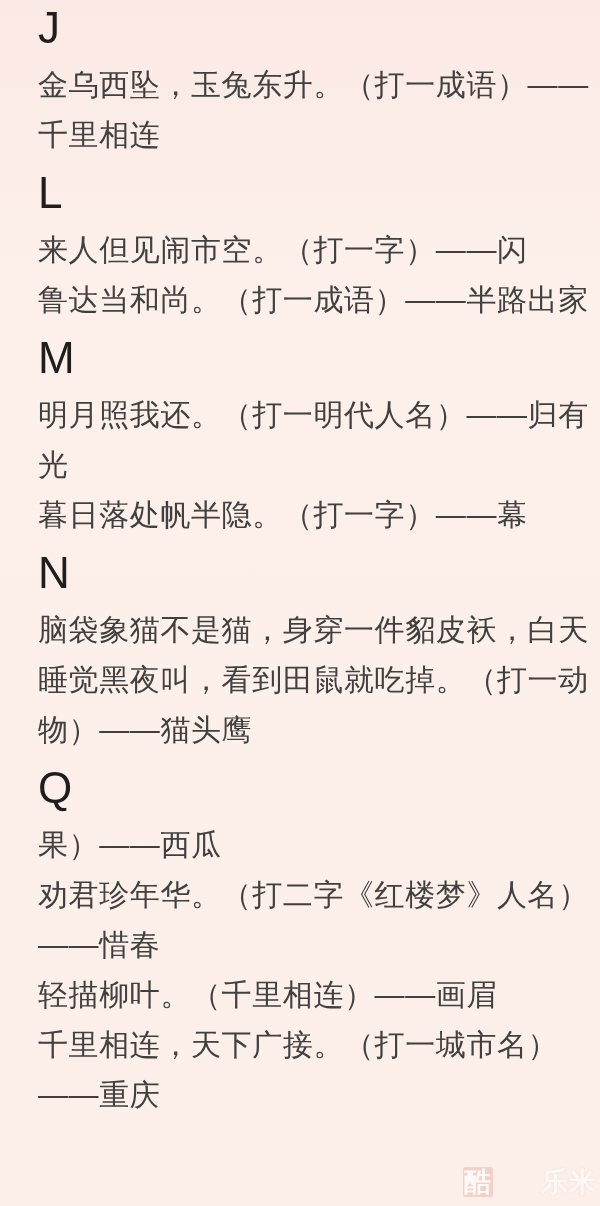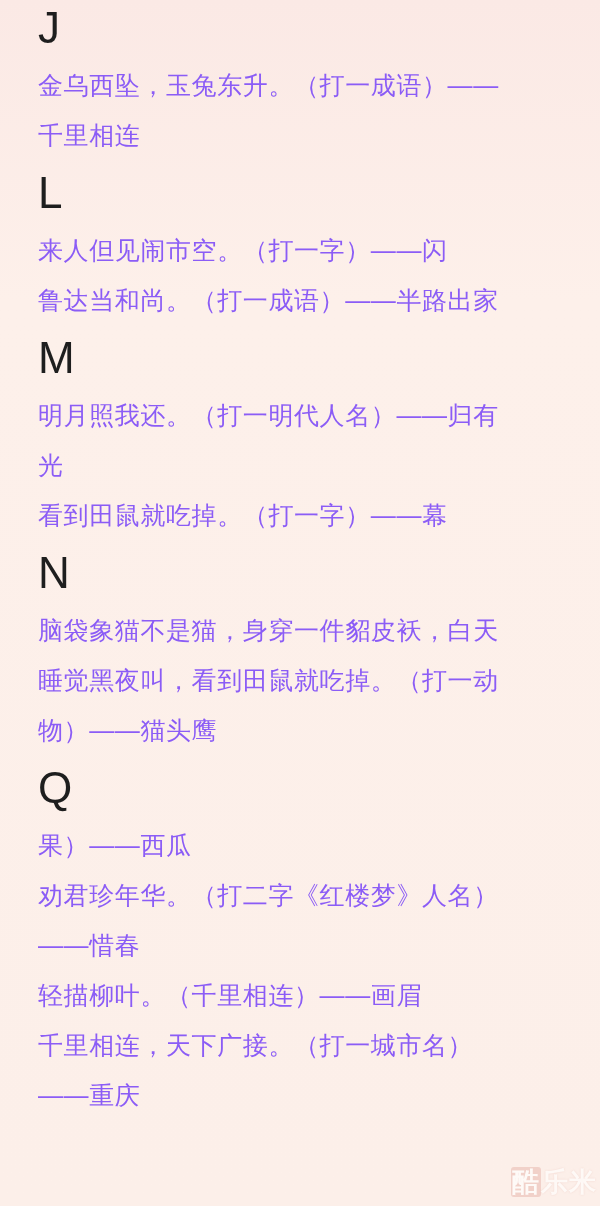--- a/index.html
+++ b/index.html
@@ -32,23 +32,23 @@
     letter-spacing: 0.5px;
   }
   .section:first-child h2.letter {
     margin-top: 0;
   }
   .riddle {
     margin: 0;
   }
   p.line {
     margin: 0;
-    font-size: 25px;
+    font-size: 30px;
     line-height: 50px;
-    color: #8b5cf6;
+    color: #404040;
     letter-spacing: 0.6px;
     white-space: nowrap;
     font-weight: 400;
   }
   .watermark {
     position: absolute;
     right: 3px;
     bottom: 6px;
     font-size: 27px;
     font-weight: bold;
@@ -58,20 +58,21 @@
   }
   .watermark .wm-first {
     color: rgba(255, 253, 251, 0.92);
     background: rgba(214, 140, 128, 0.30);
     border-radius: 3px;
     padding: 0 1px;
   }
   .watermark .wm-rest {
     color: rgba(255, 253, 251, 0.88);
     text-shadow: 0 0 2px rgba(214, 140, 128, 0.25);
+    margin-left: 48px;
   }
 </style>
 </head>
 <body>
 
 <div class="doc">
   <div class="section">
     <h2 class="letter">J</h2>
 
   <div class="riddle">
@@ -96,21 +97,21 @@
   <div class="section">
     <h2 class="letter">M</h2>
 
   <div class="riddle">
   <p class="line">明月照我还。（打一明代人名）——归有</p>
 
   <p class="line">光</p>
 </div>
 
   <div class="riddle">
-  <p class="line">看到田鼠就吃掉。（打一字）——幕</p>
+  <p class="line">暮日落处帆半隐。（打一字）——幕</p>
 </div>
 </div>
 
   <div class="section">
     <h2 class="letter">N</h2>
 
   <div class="riddle">
   <p class="line">脑袋象猫不是猫，身穿一件貂皮袄，白天</p>
 
   <p class="line">睡觉黑夜叫，看到田鼠就吃掉。（打一动</p>

